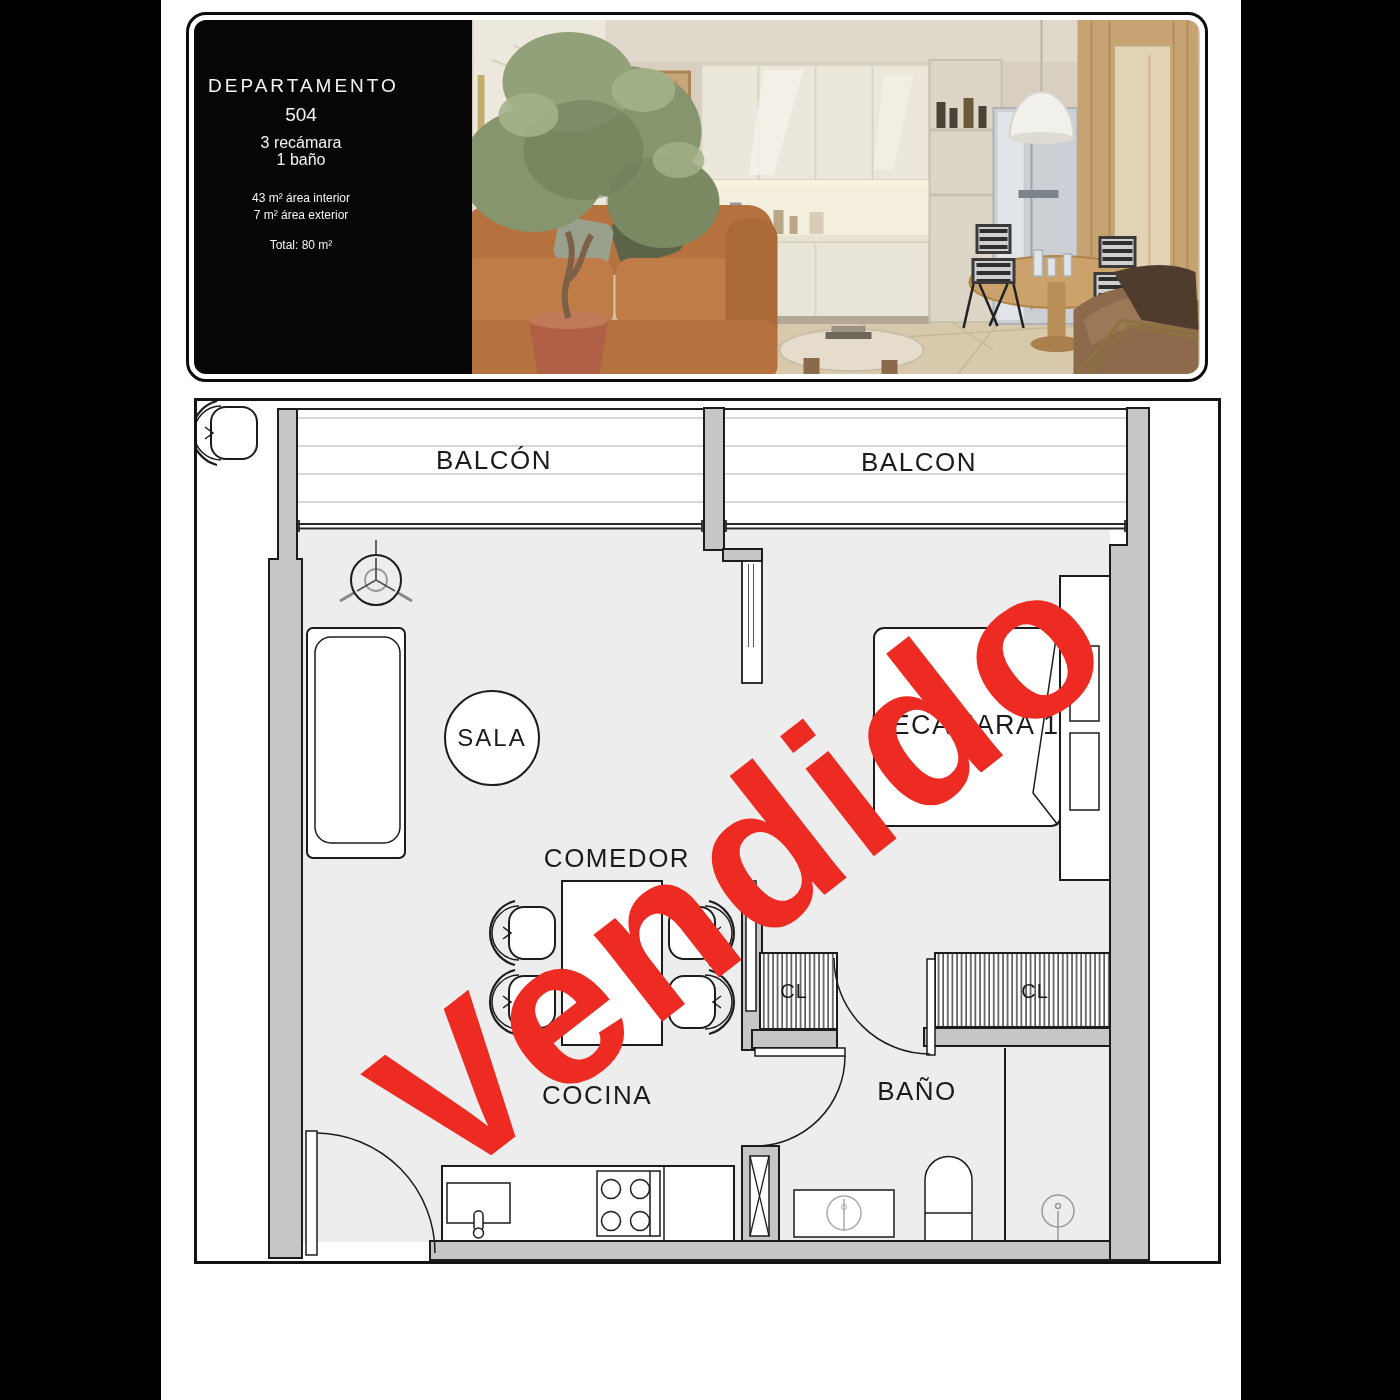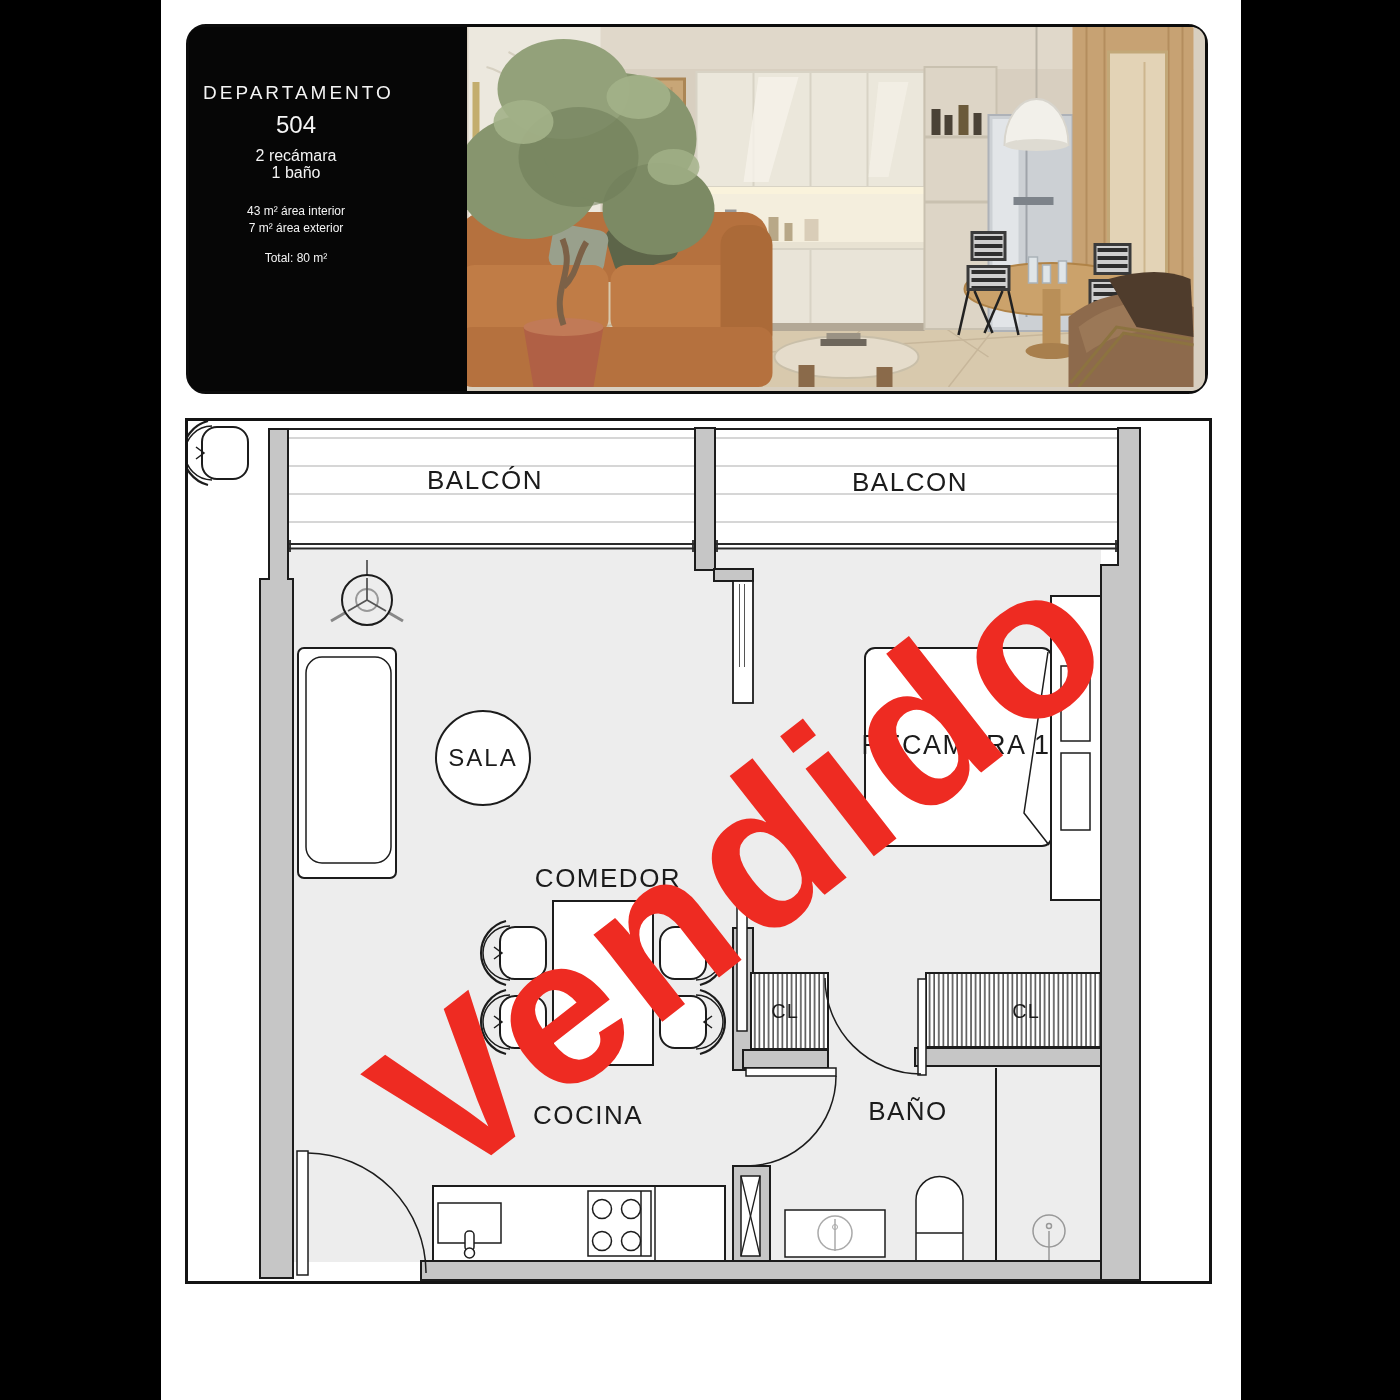--- a/index.html
+++ b/index.html
@@ -6,44 +6,44 @@
   body{
     width:1400px;height:1400px;position:relative;background:#ffffff;
     font-family:"Liberation Sans", sans-serif;overflow:hidden;
   }
   .sidebar{position:absolute;top:0;width:161px;height:1400px;background:#000;}
   .sidebar.left{left:0;}
   .sidebar.right{left:1241px;width:159px;}
 
   
   .card{
-    position:absolute;left:186px;top:24px;width:1022px;height:370px;
+    position:absolute;left:186px;top:12px;width:1022px;height:370px;
     border:3px solid #0c0c0c;border-radius:20px;box-sizing:border-box;
-    display:flex;background:#fff;
+    padding:5px;display:flex;background:#fff;
   }
   .info-panel{
     width:278px;flex:0 0 278px;background:#060606;color:#f4f4f4;
     border-radius:12px 0 0 12px;box-sizing:border-box;
     padding:55px 78px 0 14px;text-align:center;
   }
   .info-title{font-size:19px;letter-spacing:3px;font-weight:400;margin:0 0 7px 0;}
-  .info-number{font-size:24px;margin:0 0 8px 0;}
+  .info-number{font-size:19px;margin:0 0 8px 0;}
   .info-line{font-size:16px;line-height:17px;margin:0;}
   .info-gap-lg{height:22px;}
   .info-gap-sm{height:13px;}
   .info-area{font-size:12px;line-height:17px;margin:0;}
   .photo{
     flex:1 1 auto;position:relative;border-radius:0 14px 14px 0;overflow:hidden;background:#d8cfc0;
   }
   .photo svg{display:block;}
 
   
   .plan{
-    position:absolute;left:185px;top:398px;width:1027px;height:866px;
-    border:3px solid #141414;box-sizing:border-box;background:#fff;margin-top:20px;
+    position:absolute;left:194px;top:398px;width:1027px;height:866px;
+    border:3px solid #141414;box-sizing:border-box;background:#fff;
   }
   .plan svg{display:block;}
   .plan text{font-family:"Liberation Sans", sans-serif;fill:#1b1b1b;}
 
   
   .stamp{
     position:absolute;left:742px;top:868px;
     transform:translate(-50%,-50%) rotate(-38deg);
     font-size:210px;font-weight:700;letter-spacing:6px;
     color:#ee2b22;white-space:nowrap;line-height:1;
@@ -53,21 +53,21 @@
 </head>
 <body>
 
 <div class="sidebar left"></div>
 <div class="sidebar right"></div>
 
 <div class="card">
   <div class="info-panel">
     <h1 class="info-title">DEPARTAMENTO</h1>
     <div class="info-number">504</div>
-    <p class="info-line">2 recámara</p>
+    <p class="info-line">3 recámara</p>
     <p class="info-line">1 baño</p>
     <div class="info-gap-lg"></div>
     <p class="info-area">43 m² área interior</p>
     <p class="info-area">7 m² área exterior</p>
     <div class="info-gap-sm"></div>
     <p class="info-area">Total: 80 m²</p>
   </div>
 
   <div class="photo">
 

